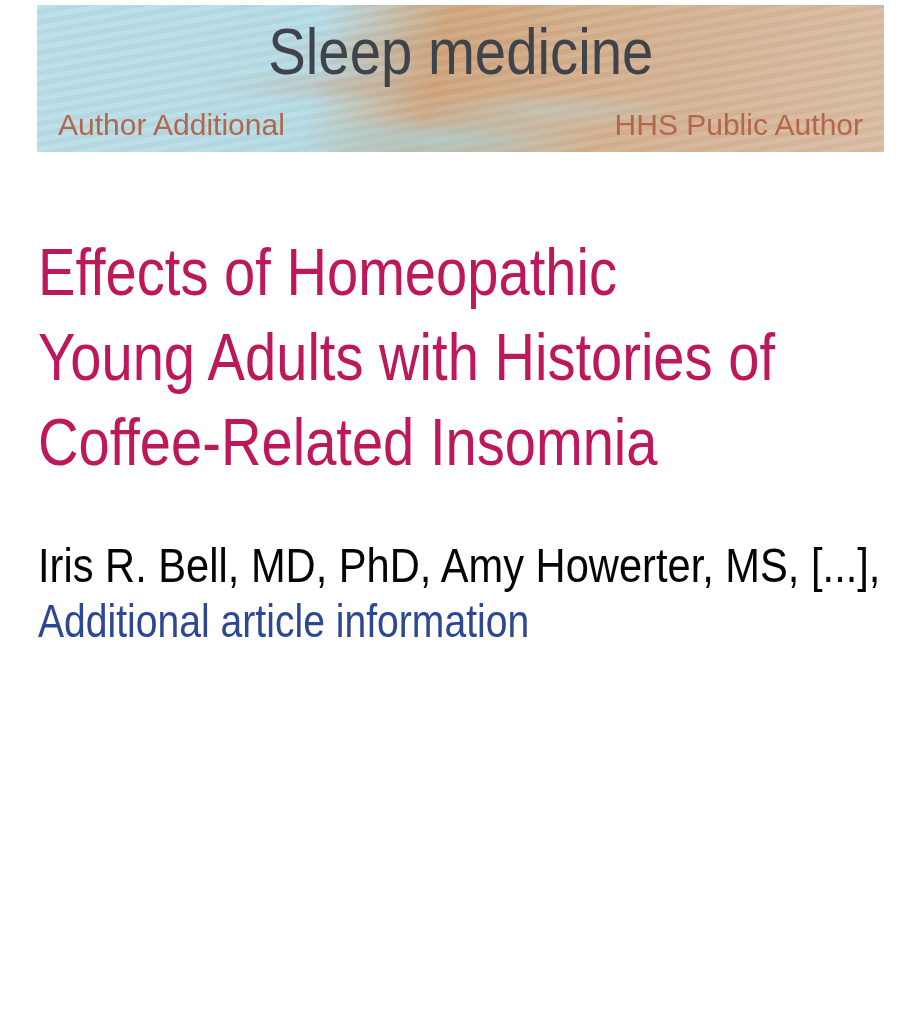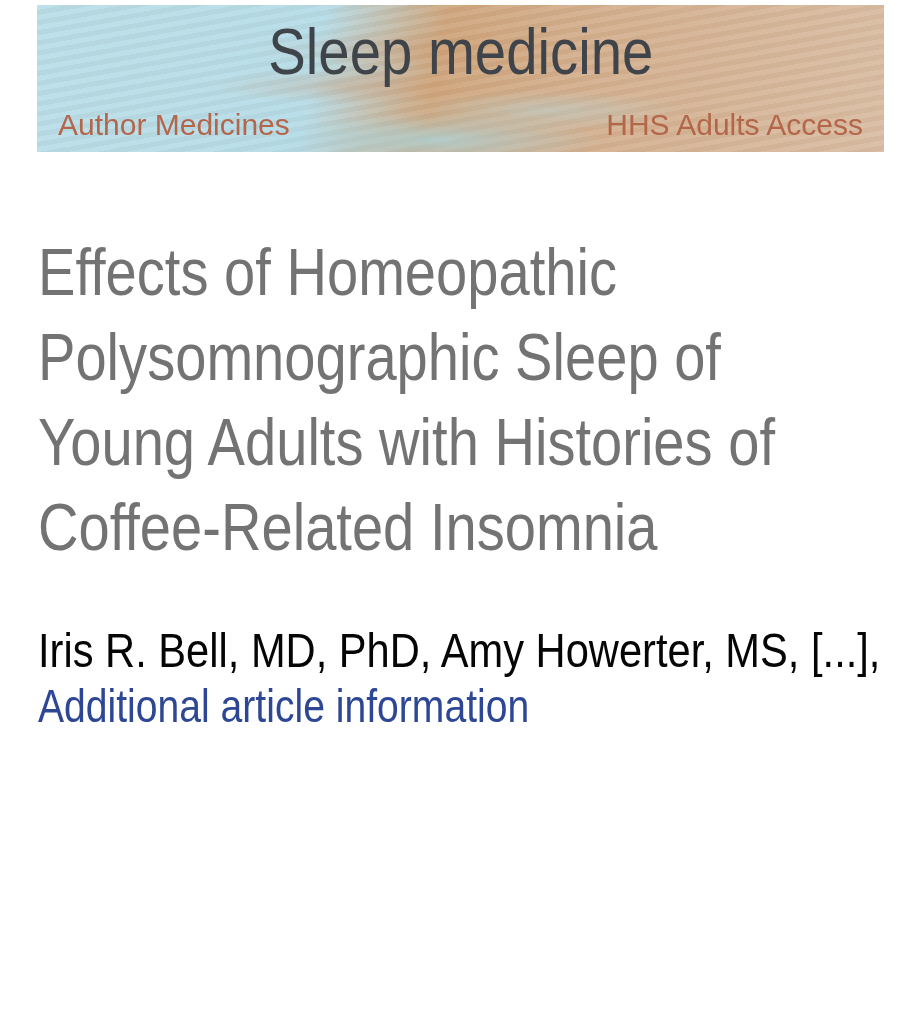--- a/index.html
+++ b/index.html
@@ -61,21 +61,21 @@
     transform: scaleX(0.85);
     transform-origin: 0 50%;
     white-space: nowrap;
   }
 
   .article-title {
     margin: 78px 0 0 0;
     font-size: 66px;
     line-height: 85px;
     font-weight: 400;
-    color: #737373;
+    color: #be185d;
   }
   .t-line { height: 85px; }
 
   .authors {
     margin-top: 50px;
     font-size: 49px;
     font-weight: 400;
     color: #050505;
   }
   .author-line { line-height: 60px; text-align: right; }
@@ -93,33 +93,30 @@
 </head>
 <body>
 
 <div>
 
   <header class="banner">
     <div class="banner-title">
       <span class="squeeze-c">Sleep medicine</span>
     </div>
     <div class="banner-bottom">
-      <span>Author Medicines</span>
-      <span>HHS Adults Access</span>
+      <span>Author Additional</span>
+      <span>HHS Public Author</span>
     </div>
   </header>
 
   <main>
 
     <h1 class="article-title">
       <div class="t-line">
         <span class="squeeze">Effects of Homeopathic</span>
-      </div>
-      <div class="t-line">
-        <span class="squeeze">Polysomnographic Sleep of</span>
       </div>
       <div class="t-line">
         <span class="squeeze">Young Adults with Histories of</span>
       </div>
       <div class="t-line">
         <span class="squeeze">Coffee-Related Insomnia</span>
       </div>
     </h1>
 
     <div class="authors">

